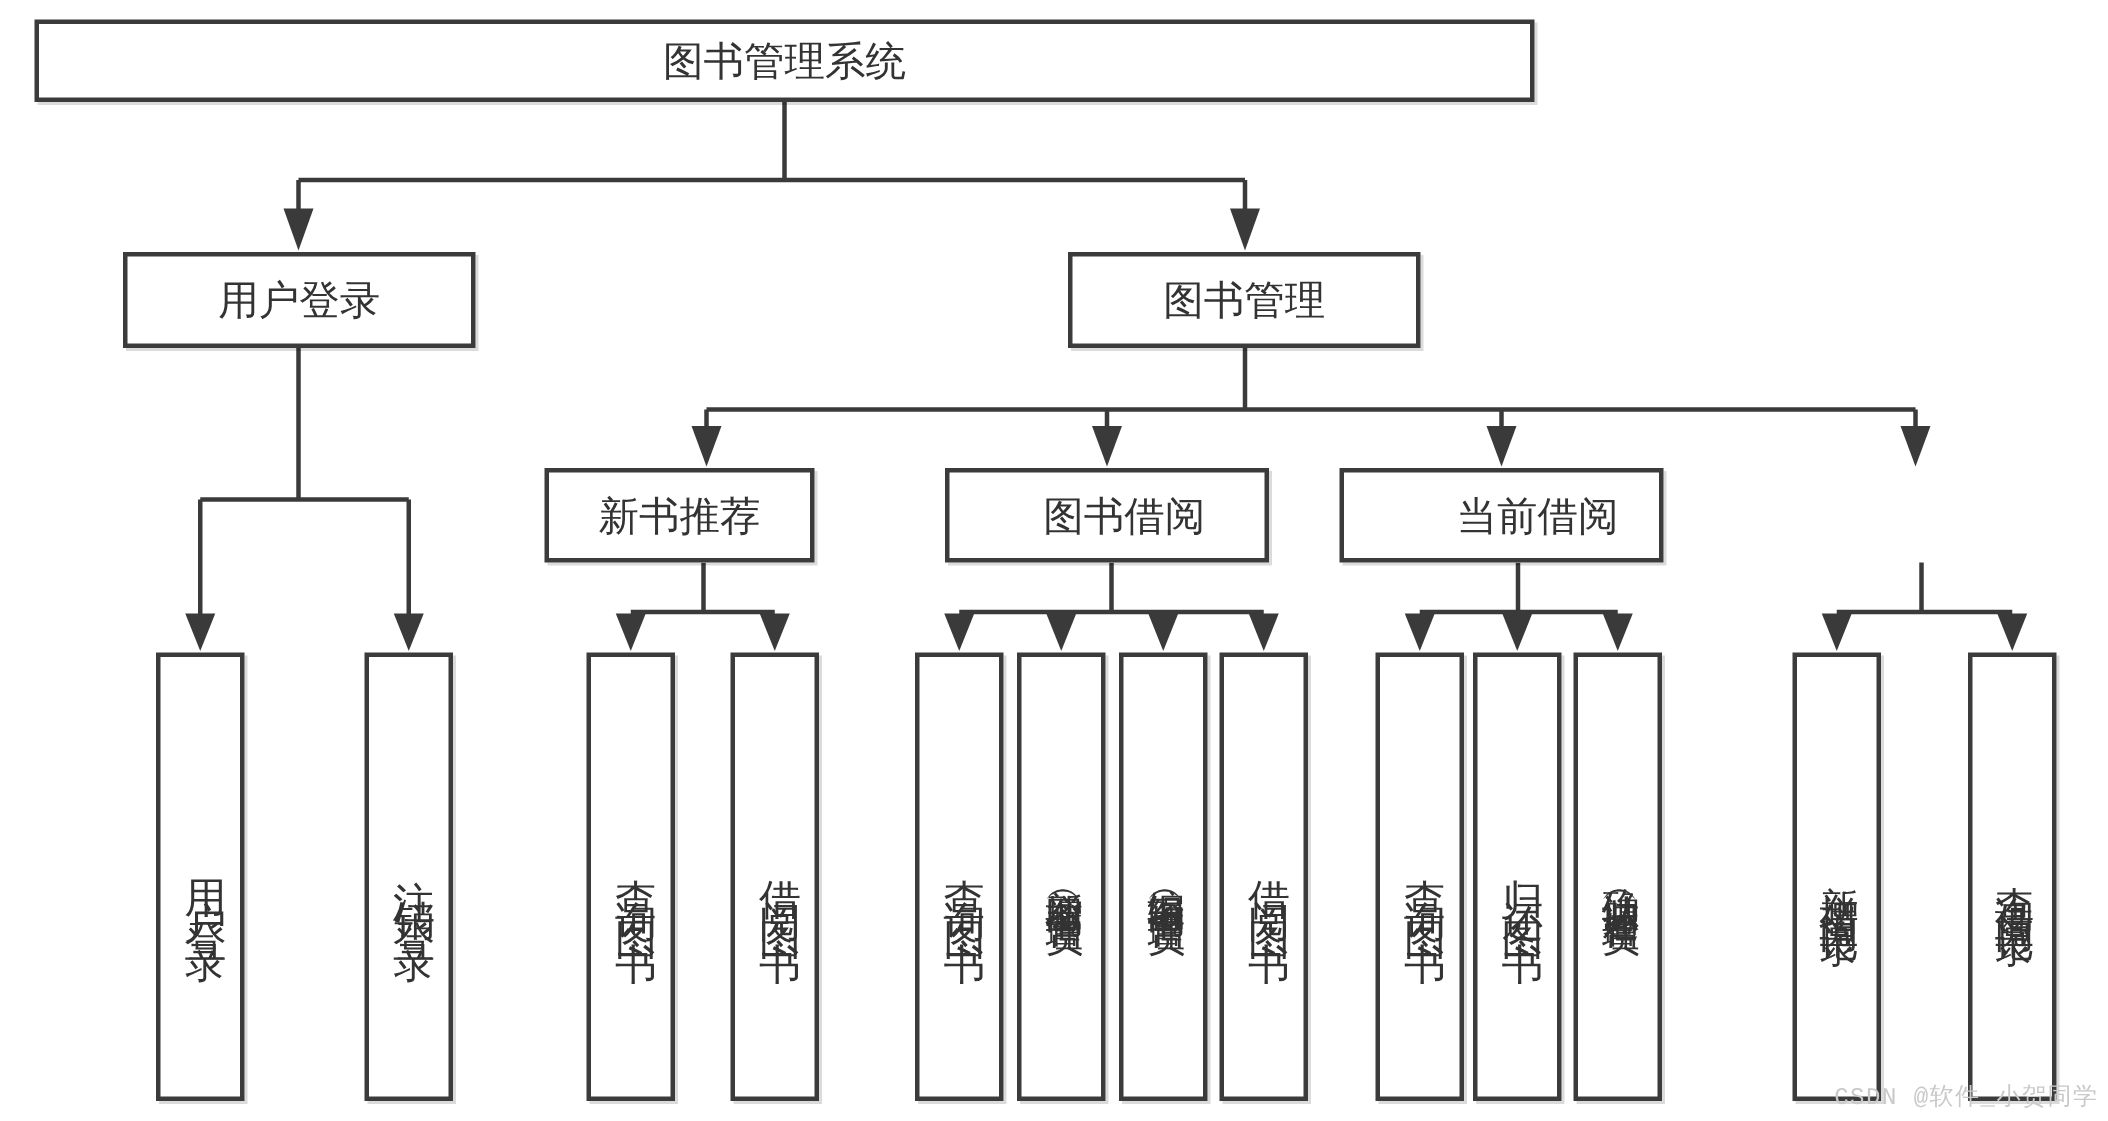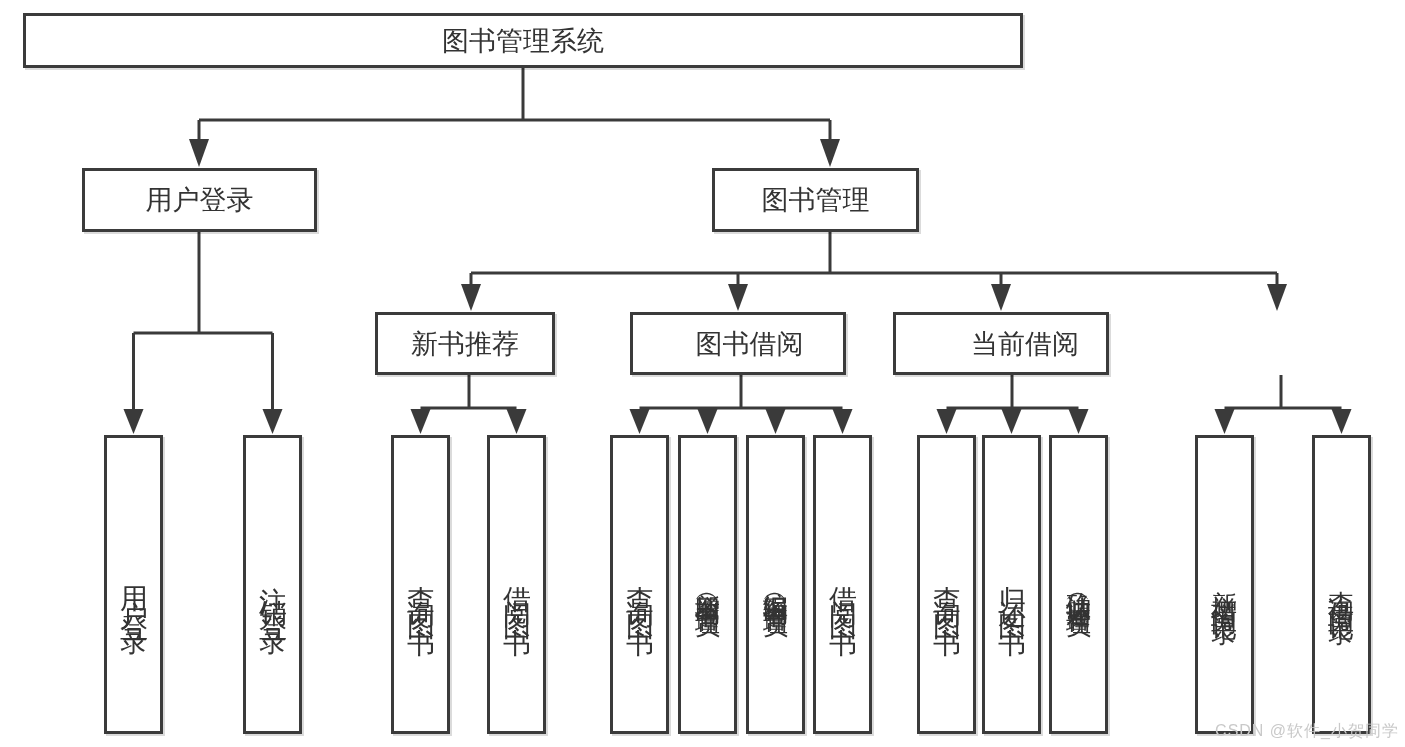--- a/index.html
+++ b/index.html
@@ -1,19 +1,19 @@
 <!DOCTYPE html>
 <html><head>
 <meta charset="utf-8">
 <style>
   html,body { margin:0; padding:0; background:#ffffff; }
   .stage {
     position:relative; width:1405px; height:747px;
     background:#ffffff; overflow:hidden;
-    font-family:Liberation Sans, sans-serif;
+    font-family:Liberation Mono, monospace;
     border-radius:11px;
   }
   svg.wires { position:absolute; left:0; top:0; z-index:1; }
   .node {
     position:absolute; z-index:2; box-sizing:border-box;
     background:#ffffff; border:3px solid #3b3b3b;
     box-shadow:2px 2px 0 rgba(0,0,0,0.14);
     display:flex; align-items:center; justify-content:center;
     color:#333333; font-size:27px; white-space:nowrap;
   }
@@ -106,25 +106,25 @@
     </g>
   </svg>
 
   <div class="node" style="left:23px; top:13px; width:1000px; height:55px;">
     <span>图书管理系统</span>
   </div>
 
   <div class="node" style="left:82px; top:168px; width:235px; height:64px;">
     <span>用户登录</span>
   </div>
-  <div class="node" style="left:712px; top:168px; width:207px; height:64px;">
+  <div class="node" style="left:712px; top:168px; width:235px; height:64px;">
     <span>图书管理</span>
   </div>
 
-  <div class="node" style="left:363px; top:312px; width:180px; height:63px;margin-left:12px;">
+  <div class="node" style="left:363px; top:312px; width:180px; height:63px;">
     <span>新书推荐</span>
   </div>
   <div class="node" style="left:630px; top:312px; width:216px; height:63px;padding-left:23px;">
     <span>图书借阅</span>
   </div>
   <div class="node" style="left:893px; top:312px; width:216px; height:63px;padding-left:48px;">
     <span>当前借阅</span>
   </div>
 
   <div class="node leaf v4" style="left:104px; top:435px; width:59px; height:299px;">

